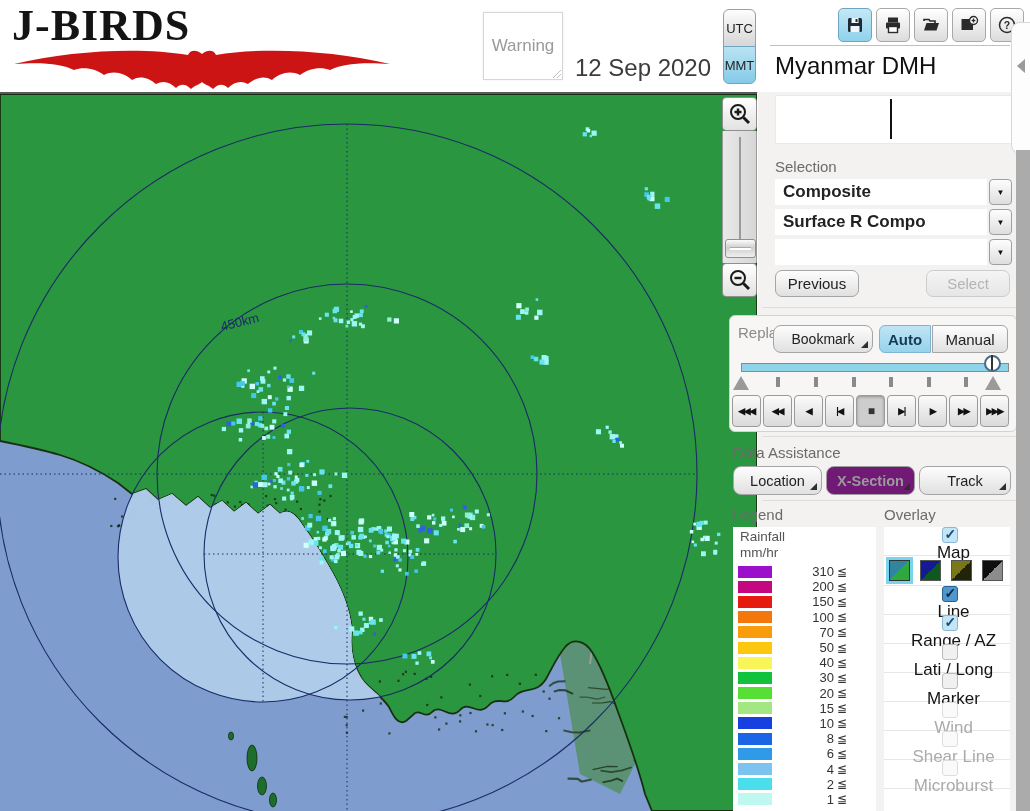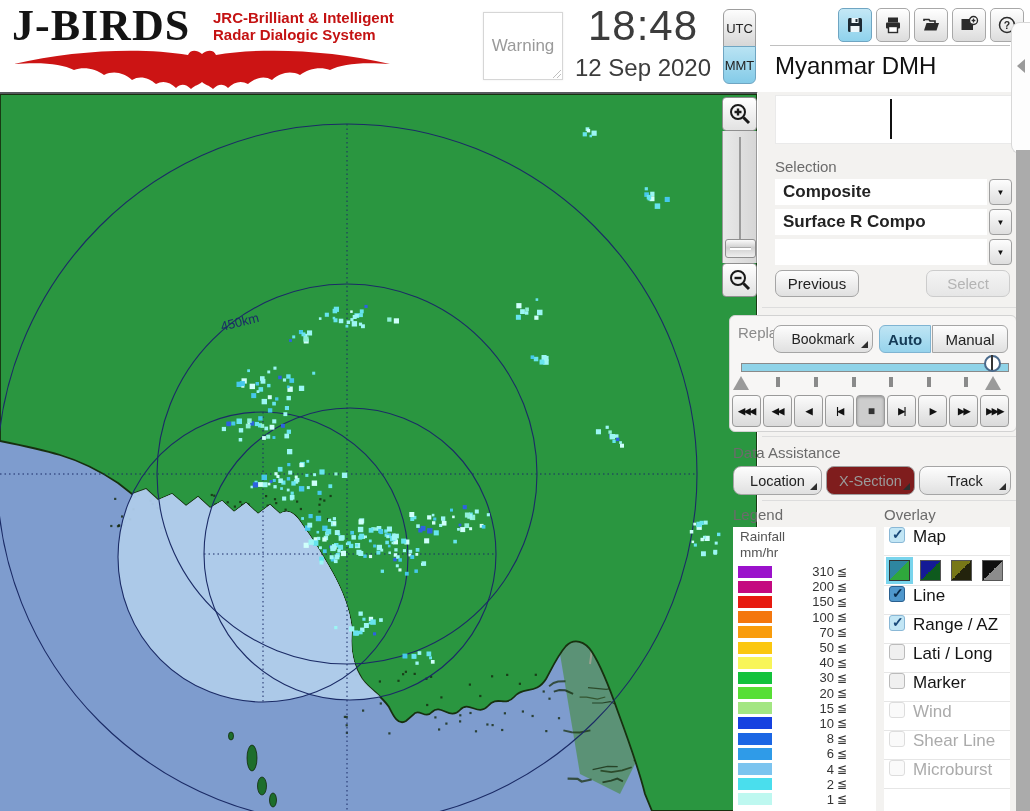--- a/index.html
+++ b/index.html
@@ -51,21 +51,21 @@
   .cursor-line{position:absolute;left:114px;top:3px;width:2px;height:40px;background:#111;}
   .panel-label{position:absolute;font-size:15px;color:#6b6b6b;}
   .dd-row{position:absolute;left:775px;height:26px;}
   .dd-field{position:absolute;left:0;top:0;width:212px;height:26px;background:#fff;color:#222;font-size:17px;font-weight:700;
     line-height:26px;padding-left:8px;box-sizing:border-box;white-space:nowrap;overflow:hidden;}
   .dd-btn{position:absolute;left:214px;top:0;width:23px;height:26px;border:1px solid #9f9f9f;border-radius:4px;
     background:linear-gradient(#fdfdfd,#dedede);display:flex;align-items:center;justify-content:center;font-size:8px;color:#111;cursor:pointer;box-sizing:border-box;}
   .btn{border:1px solid #a5a5a5;border-radius:7px;background:linear-gradient(#fdfdfd,#e0e0e0);color:#222;
     display:flex;align-items:center;justify-content:center;cursor:pointer;box-sizing:border-box;position:absolute;}
   .btn.disabled{color:#b4b4b4;border-color:#cccccc;background:linear-gradient(#f4f4f4,#e6e6e6);cursor:default;}
-  .btn.pressedlook{background:#7f1d1d;color:#9a9a9a;border-color:#9f9f9f;}
+  .btn.pressedlook{background:#701a75;color:#9a9a9a;border-color:#9f9f9f;font-weight:bold;}
   .fold::after{content:"";position:absolute;right:4px;bottom:4px;width:0;height:0;
     border-style:solid;border-width:0 0 7px 7px;border-color:transparent transparent #2e2e2e transparent;}
 
   
   .replay-box{position:absolute;left:729px;top:315px;width:288px;height:117px;border:1px solid #d2d2d2;border-radius:6px;background:#f7f6f5;box-sizing:border-box;}
   .replay-label{position:absolute;left:8px;top:8px;font-size:15px;color:#8a8a8a;}
   .seg-auto{background:linear-gradient(#bfe5f4,#96d3ec)!important;border-color:#7fb4d2!important;font-weight:700;color:#143a56!important;}
   .slider-track{position:absolute;left:11px;top:47px;width:268px;height:9px;background:#8fd3e8;border:1px solid #8a8a8a;box-sizing:border-box;cursor:pointer;}
   .slider-thumb{position:absolute;left:254px;top:39px;width:17px;height:17px;border:2px solid #4a6a8c;border-radius:50%;
     background:#fff;box-sizing:border-box;cursor:grab;}
@@ -78,21 +78,21 @@
     display:flex;align-items:center;justify-content:center;font-size:9px;font-weight:700;color:#111;letter-spacing:-1.5px;cursor:pointer;box-sizing:border-box;}
   .pb-btn.pressed{background:#cdcdcd;box-shadow:inset 0 1px 3px rgba(0,0,0,.3);font-size:12px;color:#333;}
 
   
   .white-card{position:absolute;background:#fff;}
   .lg-head{font-size:13.5px;color:#555;padding:2px 0 0 7px;line-height:16px;}
   .lg-row{display:flex;align-items:center;height:15.2px;}
   .lg-swatch{width:34px;height:12px;margin-left:5px;}
   .lg-val{width:62px;text-align:right;font-size:13px;color:#333;}
   .lg-leq{font-size:12px;color:#333;margin-left:3px;}
-  .ov-row{display:flex;height:29px;border-bottom:1px solid #e6e6e6;padding-left:5px;box-sizing:border-box;}
+  .ov-row{display:flex;align-items:center;height:29px;border-bottom:1px solid #e6e6e6;padding-left:5px;box-sizing:border-box;flex-direction:column;}
   .ov-label{margin-left:8px;font-size:17px;color:#141414;}
   .cbox{width:16px;height:16px;border-radius:3px;border:1px solid #bbb;background:#f0f0f0;position:relative;cursor:pointer;box-sizing:border-box;flex:0 0 auto;}
   .ov-row.checked .cbox{background:#c2e6f5;border-color:#8ab8d6;}
   .ov-row.checked .cbox::after{content:"✓";position:absolute;left:2px;top:-2px;font-size:14px;font-weight:700;color:#1a4a7a;}
   .ov-row.checked-dark .cbox{background:#4f97cc;border-color:#2a6090;}
   .ov-row.checked-dark .cbox::after{content:"✓";position:absolute;left:2px;top:-2px;font-size:14px;font-weight:700;color:#0a2a4a;}
   .ov-row.disabled .cbox{background:#fafafa;border-color:#ddd;cursor:default;}
   .ov-row.disabled .ov-label{color:#ababab;}
   .styles-row{display:flex;align-items:center;height:29px;border-bottom:1px solid #e6e6e6;gap:10px;padding-left:5px;}
   .mswatch{width:21px;height:21px;border:1px solid #555;box-sizing:border-box;cursor:pointer;}
@@ -104,33 +104,28 @@
   .edge-tri{position:absolute;left:5px;top:36px;width:0;height:0;border-top:7px solid transparent;border-bottom:7px solid transparent;border-right:8px solid #9a9a9a;}
   .seg{font-size:14px;}
 </style>
 </head>
 <body>
 
 <div class="app">
 
   <div class="header">
     <div class="logo-title">J-BIRDS</div>
-    <div class="logo-sub">
-      <div>JRC-Brilliant &amp; Intelligent</div>
-      <div>Radar  Dialogic  System</div>
-    </div>
     <svg class="eagle" width="388" height="44" viewBox="0 0 380 44">
       <path fill="#cc1414" d="M190,8 C196,3 202,4 204,9 C250,1 320,4 378,18 C348,16 330,18 318,24 C308,20 296,23 288,29 C278,24 268,27 260,34 C252,29 243,32 236,38 C229,34 222,36 216,42 C211,37 206,38 201,43 C197,39 193,39 190,36 C187,39 183,39 179,43 C174,38 169,37 164,42 C158,36 151,34 144,38 C137,32 128,29 120,34 C112,27 102,24 92,29 C84,23 72,20 62,24 C50,18 32,16 2,18 C60,4 130,1 176,9 C178,4 184,3 190,8 Z"></path>
     </svg>
 
     <div class="warning-btn">
       <span>Warning</span>
     </div>
 
-    <div class="clock-time">18:48</div>
     <div class="clock-date">12 Sep 2020</div>
 
     <div class="tz tz-utc">UTC</div>
     <div class="tz tz-mmt">MMT</div>
 
     <div class="toolbar">
       <div class="tool-btn active">
         <svg width="20" height="20" viewBox="0 0 20 20">
           <rect x="3" y="3" width="14" height="14" rx="1.5" fill="#1d2a33"></rect>
           <rect x="6.5" y="3" width="7" height="5" fill="#eef7fb"></rect>

